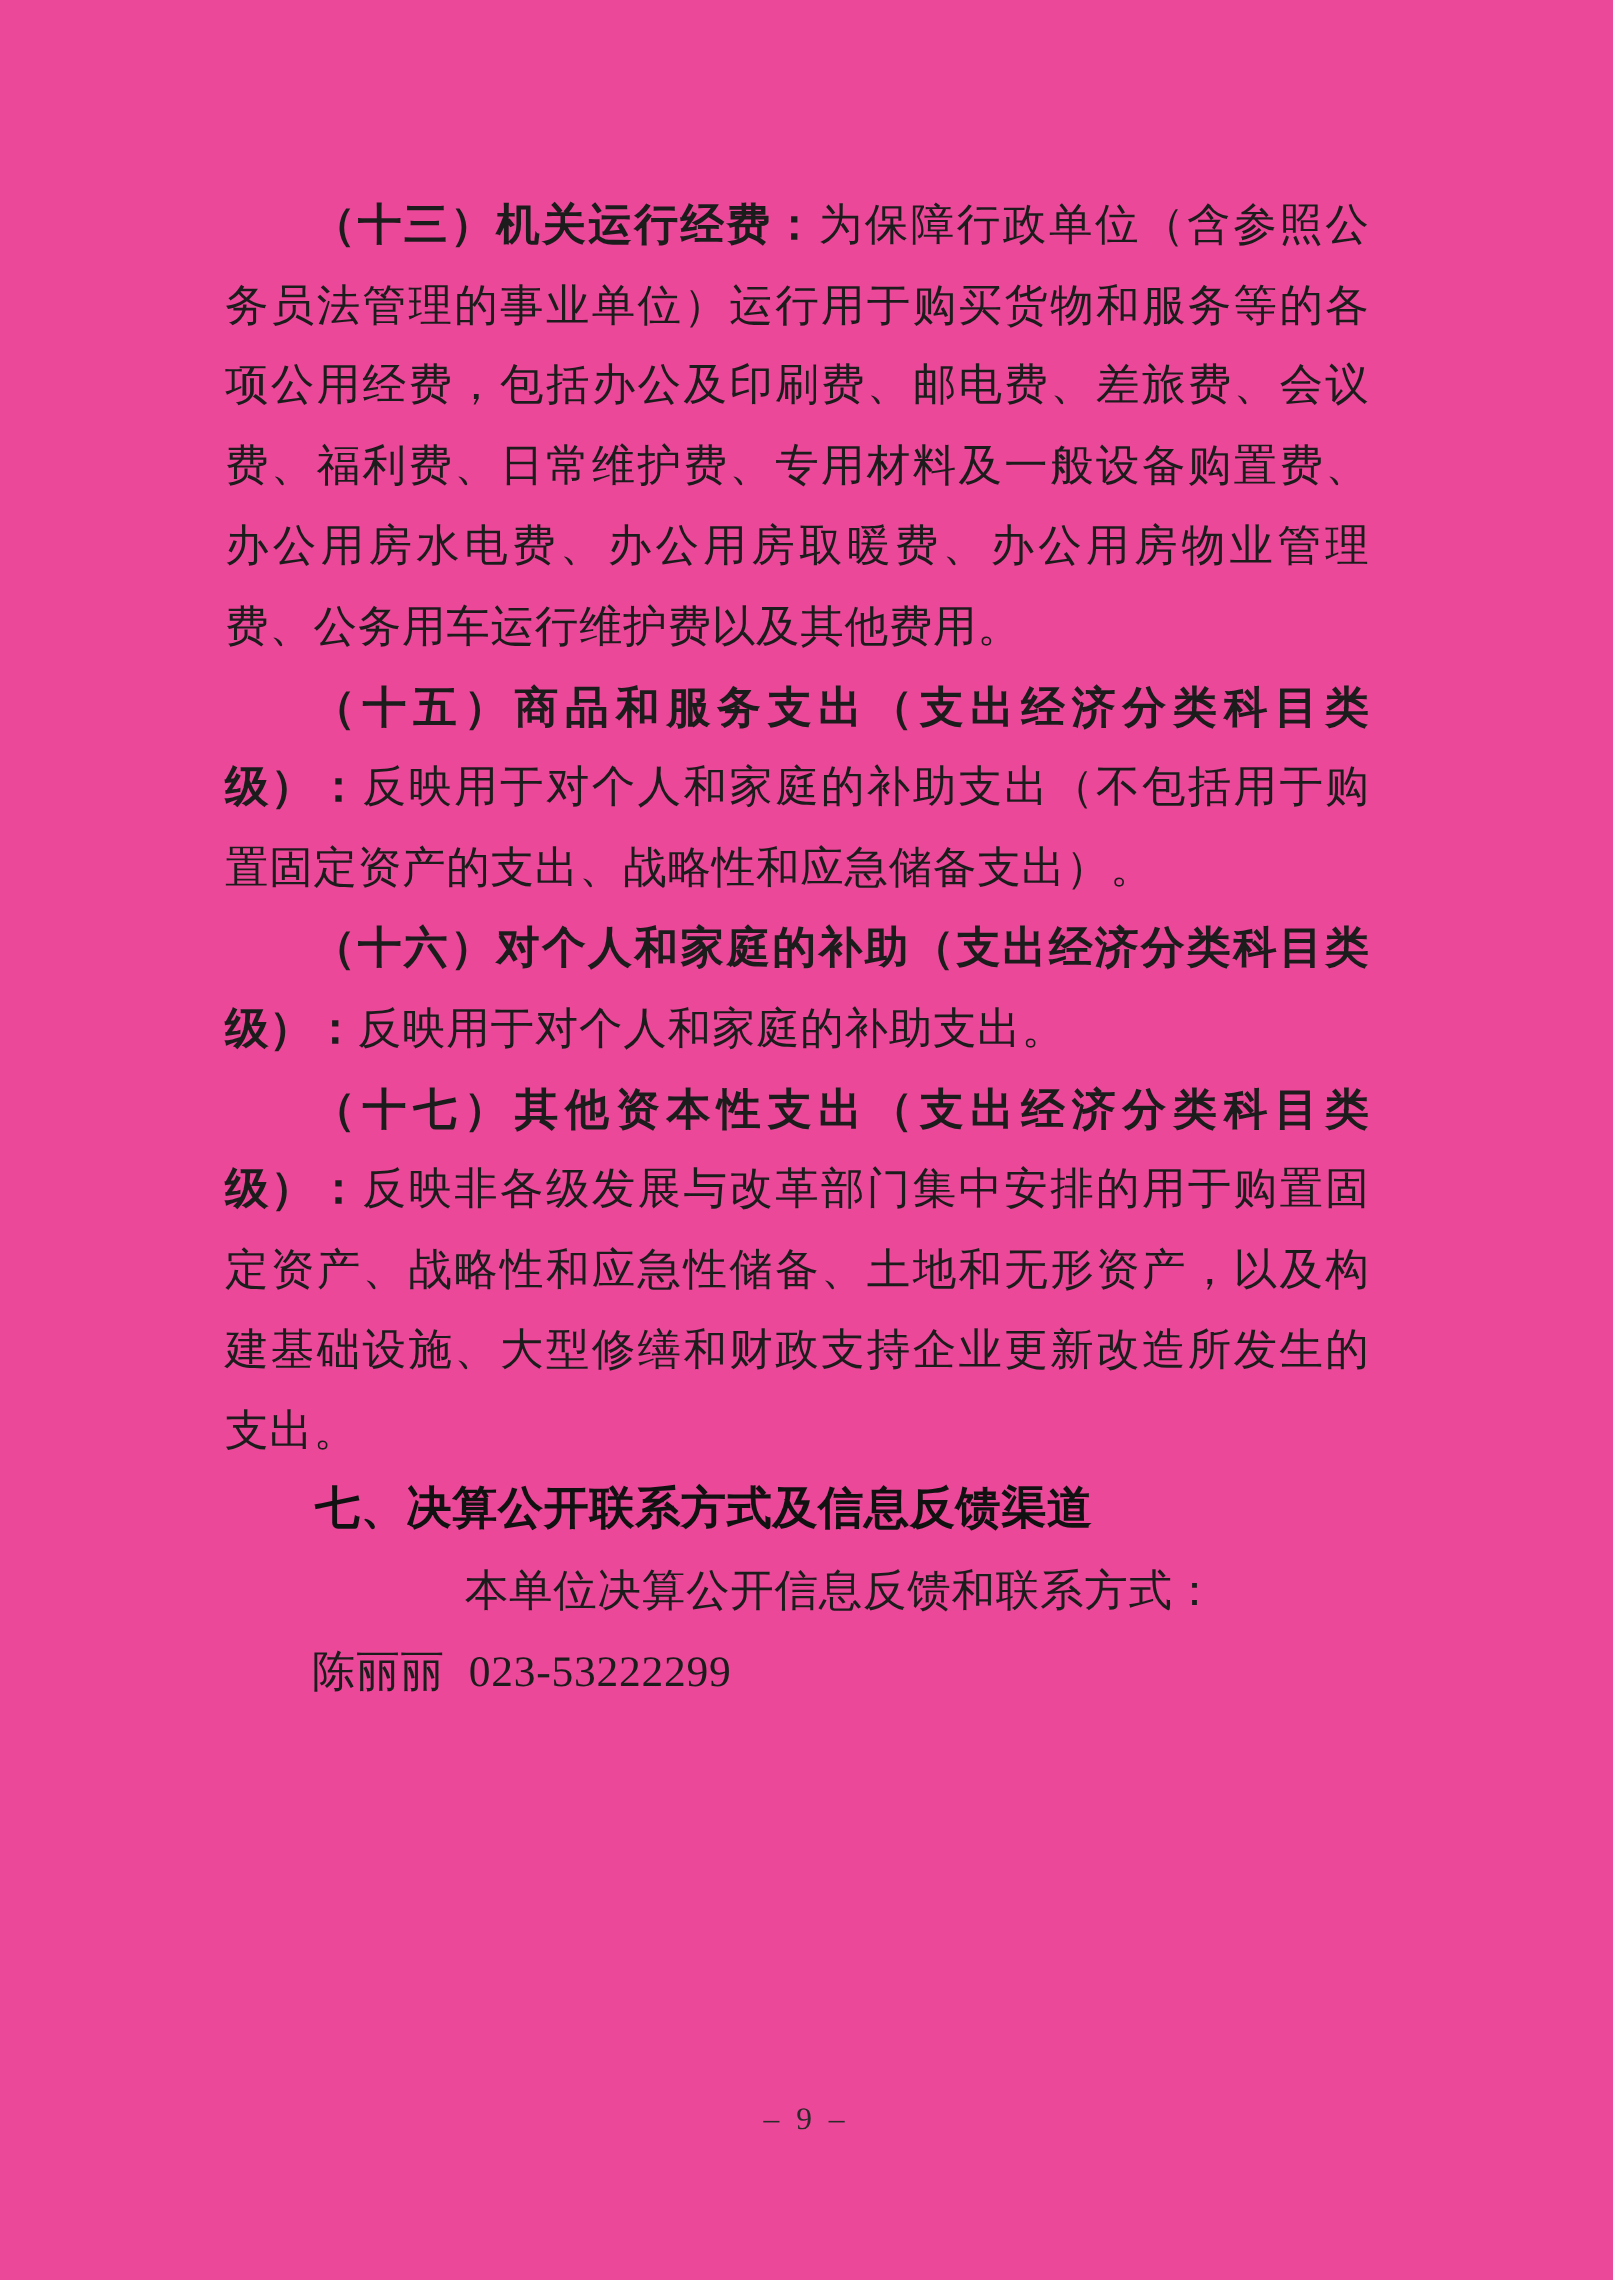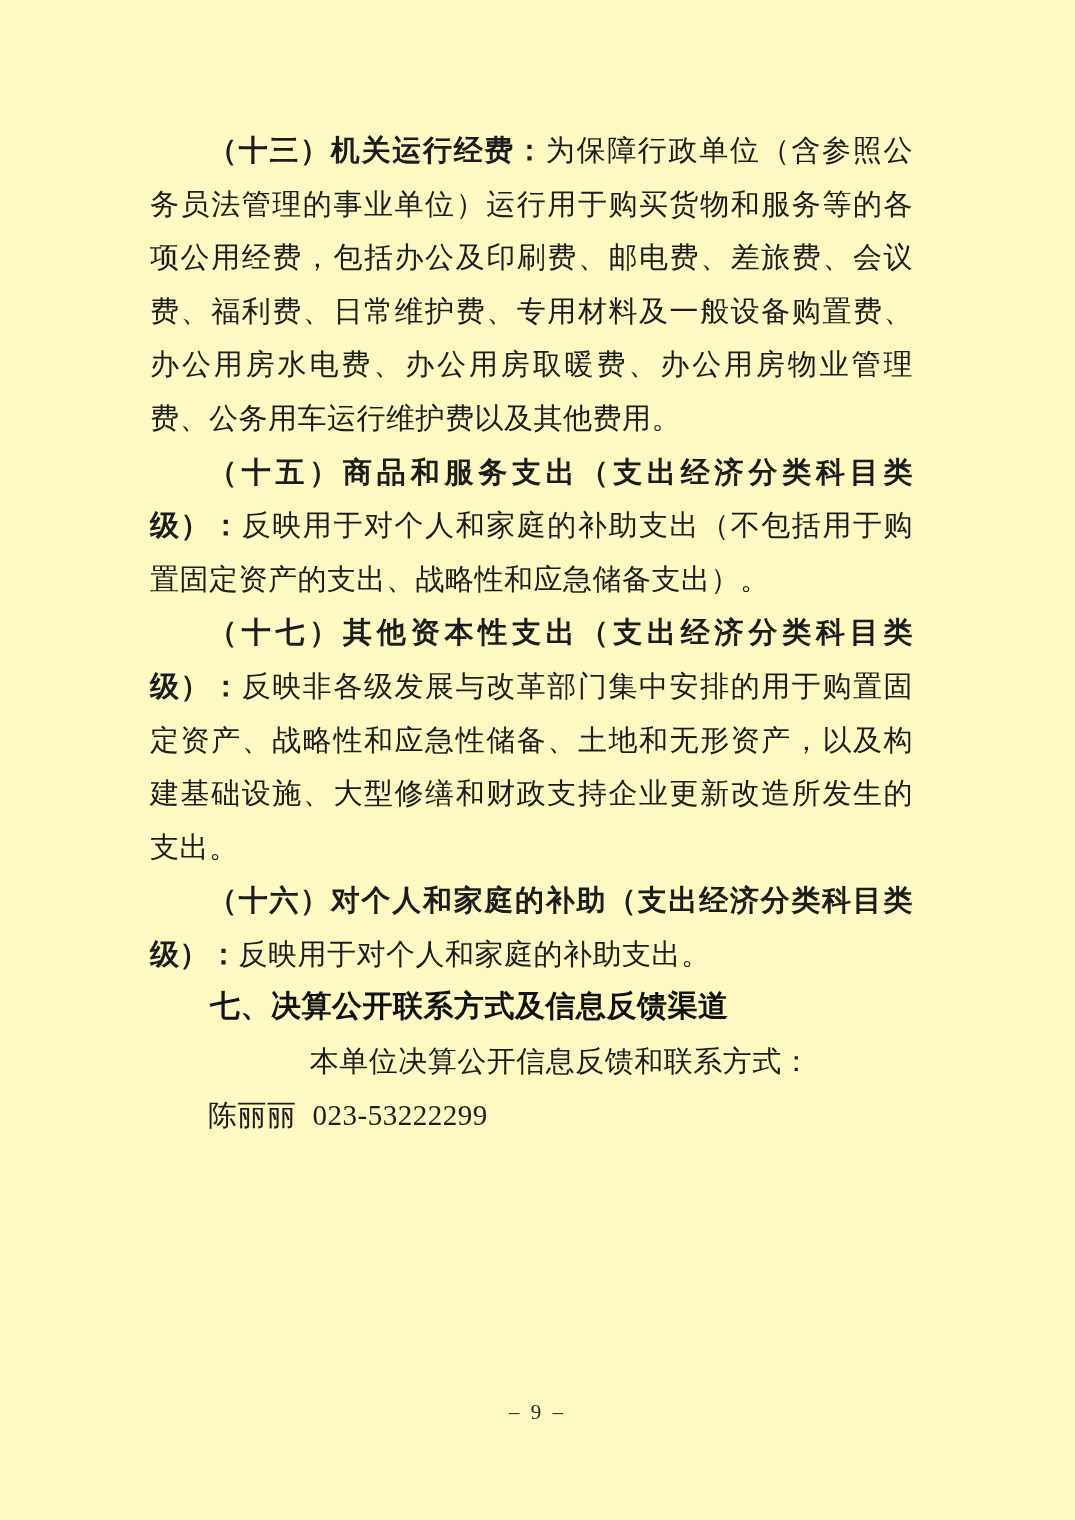--- a/index.html
+++ b/index.html
@@ -4,21 +4,21 @@
 <style>
   html, body {
     margin: 0;
     padding: 0;
     background: #ffffff;
   }
   .page {
     position: relative;
     width: 1075px;
     height: 1520px;
-    background: #fef9c3;
+    background: #ec4899;
     overflow: hidden;
   }
   .content {
     position: absolute;
     left: 150px;
     top: 124px;
     width: 763px;
   }
   .para {
     margin: 0;
@@ -76,23 +76,23 @@
 <body>
 
 <div class="page">
   <div class="content">
 
     <p class="para"><span class="lead">（十三）机关运行经费：</span><span>为保障行政单位（含参照公务员法管理的事业单位）运行用于购买货物和服务等的各项公用经费，包括办公及印刷费、邮电费、差旅费、会议费、福利费、日常维护费、专用材料及一般设备购置费、办公用房水电费、办公用房取暖费、办公用房物业管理费、公务用车运行维护费以及其他费用。</span></p>
 
 
     <p class="para"><span class="lead">（十五）商品和服务支出（支出经济分类科目类级）：</span><span>反映用于对个人和家庭的补助支出（不包括用于购置固定资产的支出、战略性和应急储备支出）。</span></p>
 
+    <p class="para"><span class="lead">（十六）对个人和家庭的补助（支出经济分类科目类级）：</span><span>反映用于对个人和家庭的补助支出。</span></p>
+
     <p class="para"><span class="lead">（十七）其他资本性支出（支出经济分类科目类级）：</span><span>反映非各级发展与改革部门集中安排的用于购置固定资产、战略性和应急性储备、土地和无形资产，以及构建基础设施、大型修缮和财政支持企业更新改造所发生的支出。</span></p>
-
-    <p class="para"><span class="lead">（十六）对个人和家庭的补助（支出经济分类科目类级）：</span><span>反映用于对个人和家庭的补助支出。</span></p>
 
     <h2 class="section-heading">七、决算公开联系方式及信息反馈渠道</h2>
 
     <p class="para contact-intro">本单位决算公开信息反馈和联系方式：</p>
 
     <p class="contact-line"><span class="name">陈丽丽</span><span class="phone">023-53222299</span></p>
 
   </div>
 
   <div class="page-footer">– 9 –</div>

